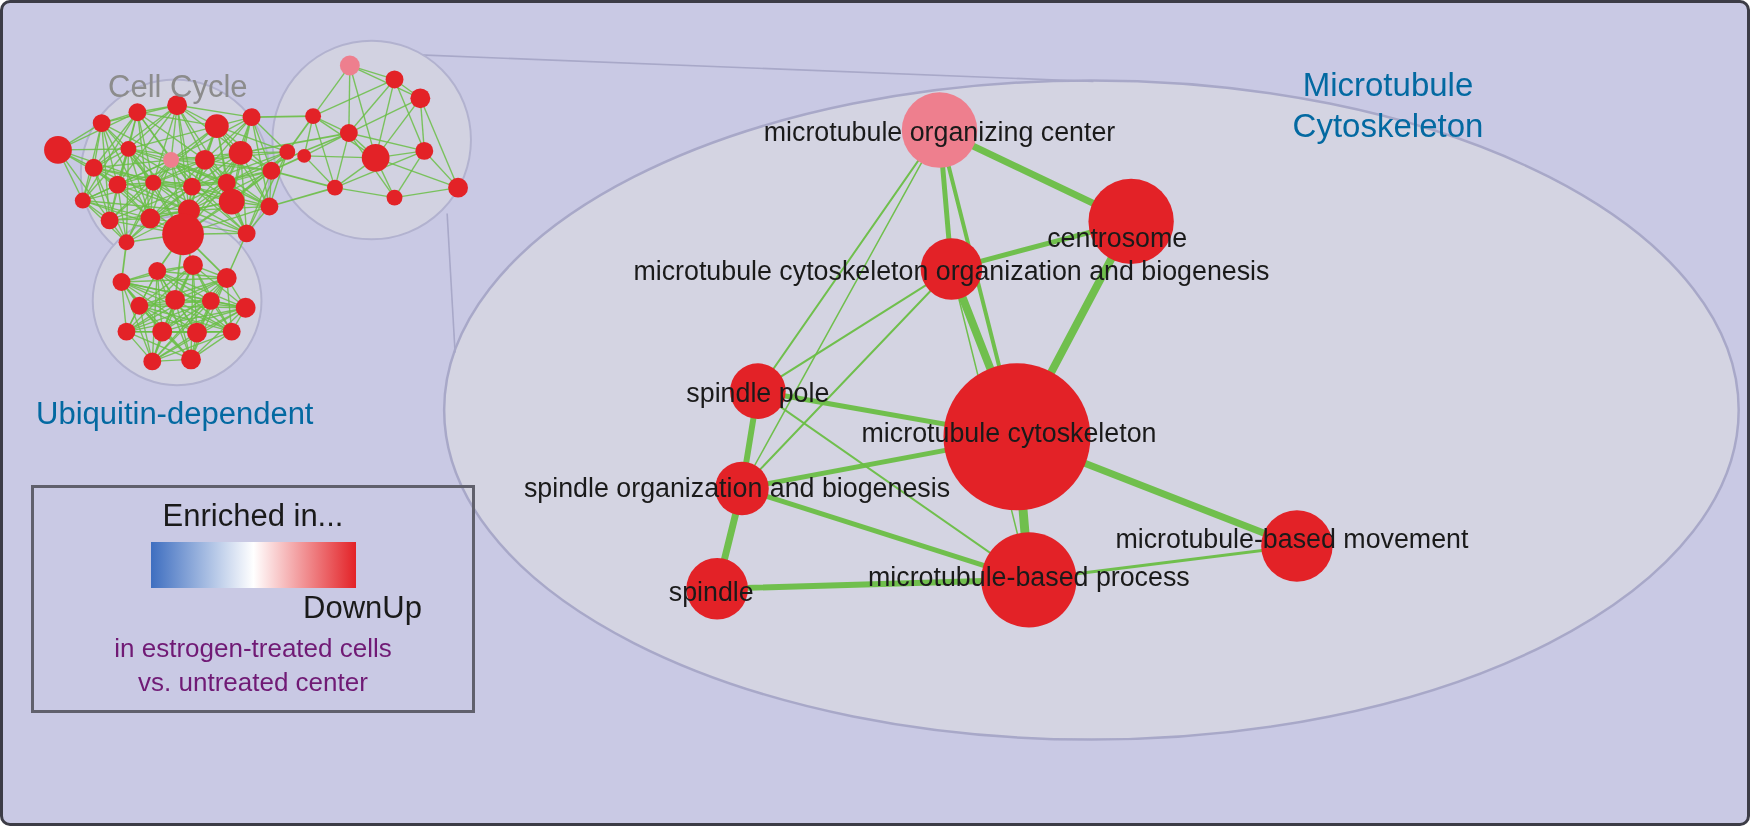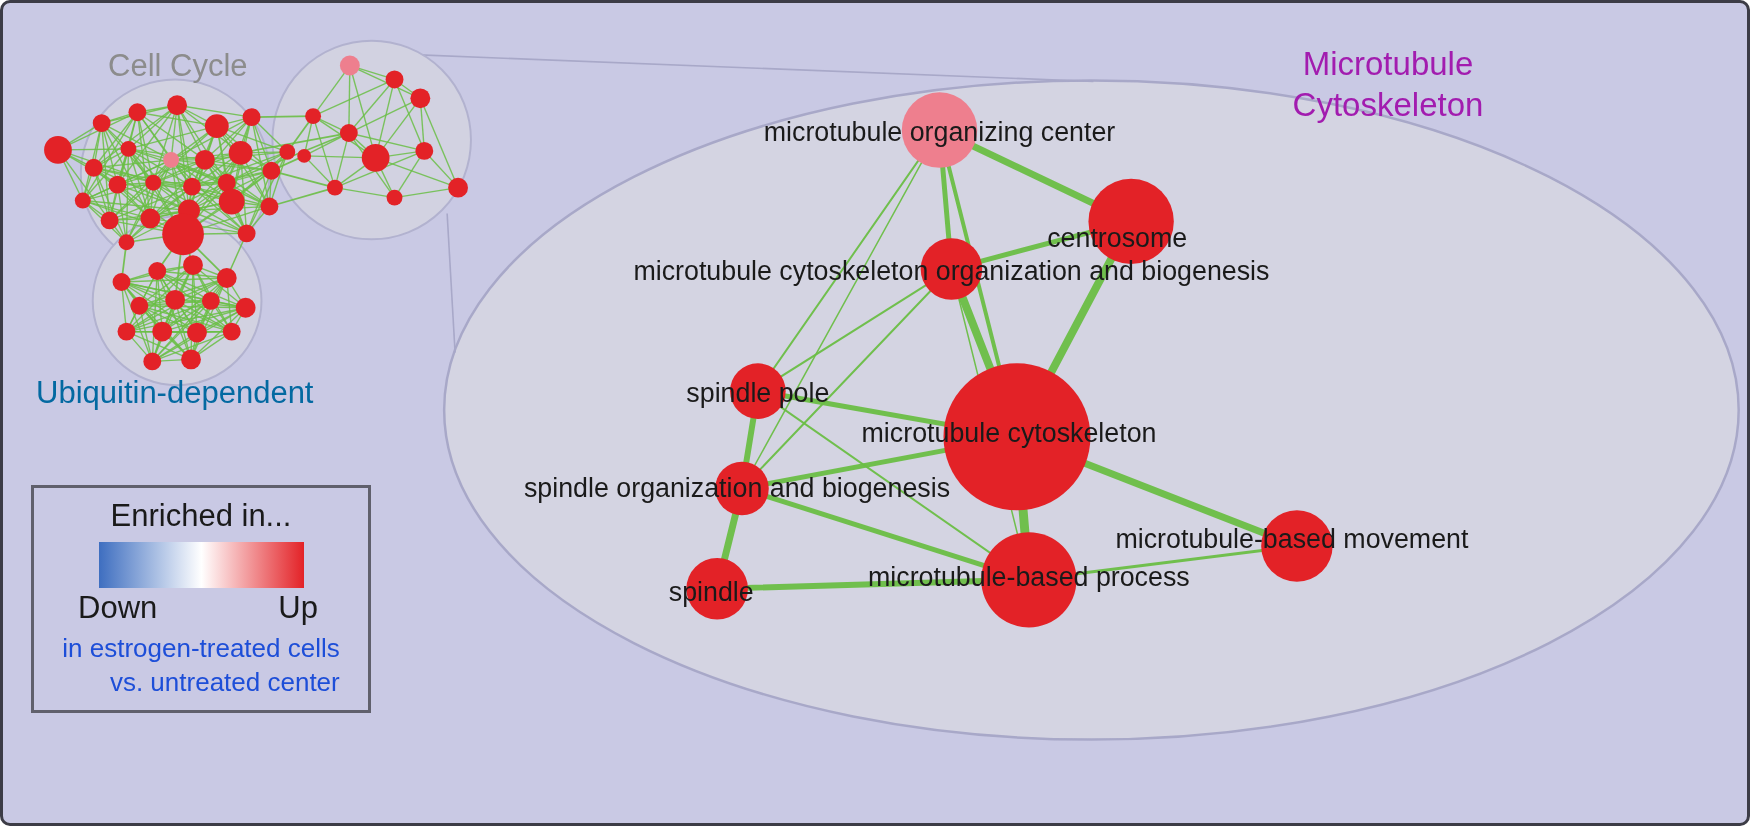--- a/index.html
+++ b/index.html
@@ -7,42 +7,42 @@
     position:relative;
     width:1750px;height:826px;
     box-sizing:border-box;
     background:#c9c9e4;
     border:3px solid #3c3c46;
     border-radius:10px;
     overflow:hidden;
     font-family:"Liberation Sans", sans-serif;
   }
   #net-svg{position:absolute;left:0;top:0;width:100%;height:100%;}
-  .lbl{position:absolute;line-height:1.18;}
+  .lbl{position:absolute;line-height:1.18;margin-top:21px;}
   .lbl.gray{color:#8c8c8c;font-size:31px;}
   .lbl.black{color:#1a1a1a;}
   .zoom-title{font-size:33px;line-height:1.25;}
   .legend{
-    position:absolute;left:28px;top:482px;width:340px;height:228px;
+    position:absolute;left:28px;top:482px;width:444px;height:228px;
     box-sizing:border-box;border:3px solid #60606c;
     display:flex;flex-direction:column;align-items:center;
     padding-top:10px;
   }
   .legend-title{font-size:31px;color:#1a1a1a;}
   .legend-bar{
     width:205px;height:46px;margin-top:8px;
     background:linear-gradient(to right,#3e6ec0,#ffffff 50%,#e32227);
   }
   .legend-row{
     width:100%;box-sizing:border-box;
-    display:flex;justify-content:space-between;
+    display:flex;justify-content:flex-end;
     padding:2px 50px 0 44px;
     font-size:31px;color:#1a1a1a;
   }
-  .legend-caption{margin-top:6px;font-size:26px;color:#1d4ed8;text-align:right;line-height:1.3;}
+  .legend-caption{margin-top:6px;font-size:26px;color:#701a75;text-align:center;line-height:1.3;}
 </style>
 </head>
 <body>
 
 <div class="canvas" style="background: rgb(201, 201, 228); border-color: rgb(60, 60, 70);">
 
   <svg id="net-svg" viewBox="0 0 1750 826">
       <ellipse cx="1093" cy="410" rx="652" ry="332" fill="#d4d4e2" stroke="#a8a8c8" stroke-width="2.5"></ellipse>
       <line x1="410" y1="52" x2="1095" y2="79" stroke="#a8a8c8" stroke-width="1.6"></line>
       <line x1="444" y1="212" x2="452" y2="352" stroke="#a8a8c8" stroke-width="1.6"></line>
@@ -474,21 +474,21 @@
       <text x="1030" y="578" text-anchor="middle" dominant-baseline="central" font-size="27" font-family="&quot;Liberation Sans&quot;, sans-serif" fill="#1a1a1a">microtubule-based process</text>
       <text x="1295" y="540" text-anchor="middle" dominant-baseline="central" font-size="27" font-family="&quot;Liberation Sans&quot;, sans-serif" fill="#1a1a1a">microtubule-based movement</text>
     </svg>
 
   <div class="lbl gray" style="left: 105px; top: 45px; color: rgb(140, 140, 140);">Cell Cycle</div>
 
   <div class="lbl gray" style="left: 33px; top: 372px; color: #0369a1;">
     <div>Ubiquitin-dependent</div>
   </div>
 
-  <div class="lbl black zoom-title" style="left: 1255px; top: 40px; width: 260px; text-align: center; color: #a21caf;">
+  <div class="lbl black zoom-title" style="left: 1255px; top: 40px; width: 260px; text-align: center; color: #0369a1;">
     <div>Microtubule</div>
     <div>Cytoskeleton</div>
   </div>
 
   <div class="legend" style="border-color: rgb(96, 96, 108);">
     <div class="legend-title">Enriched in...</div>
     <div class="legend-bar" id="legend-bar" style="background: linear-gradient(to right, rgb(62, 110, 192), rgb(255, 255, 255) 50%, rgb(227, 34, 39));"></div>
     <div class="legend-row">
       <span>Down</span>
       <span>Up</span>

